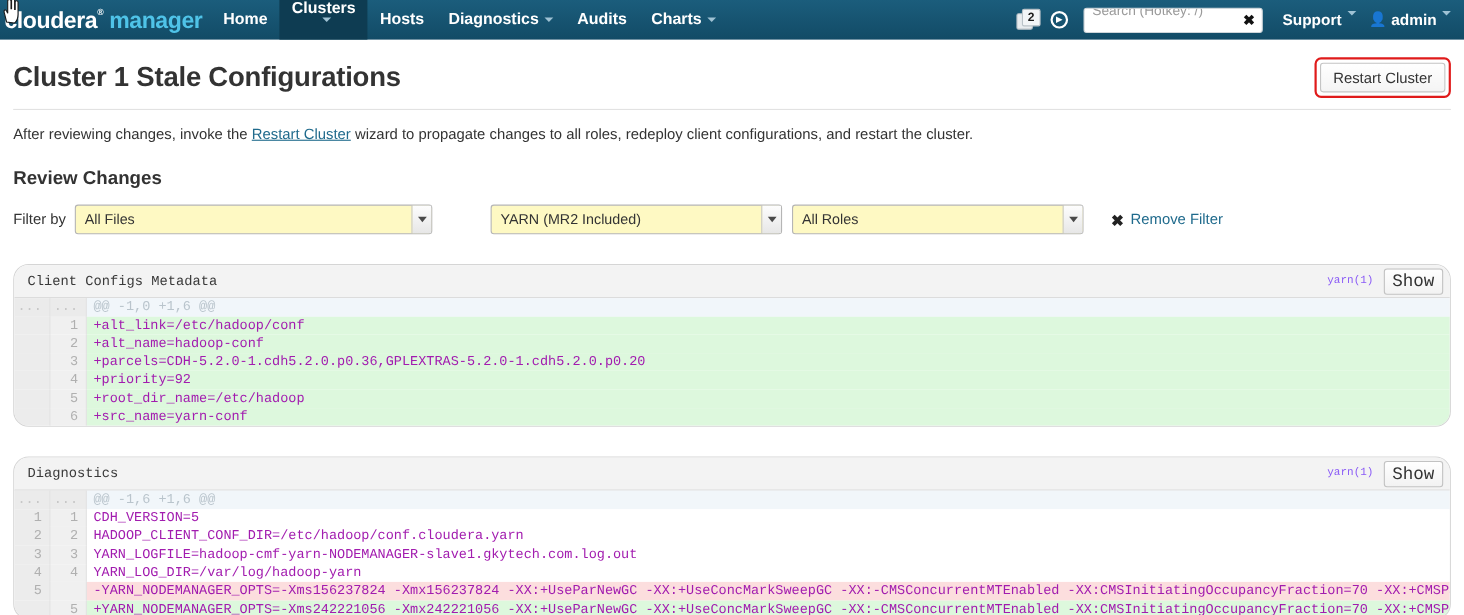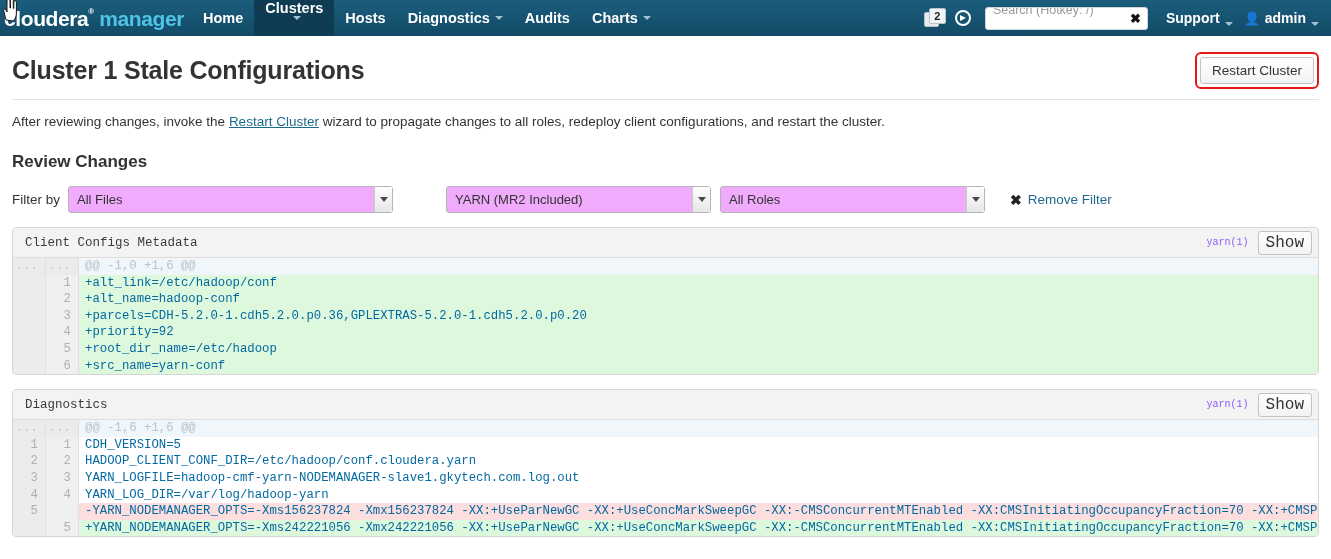--- a/index.html
+++ b/index.html
@@ -125,21 +125,21 @@
   }
   .search-box input::placeholder { color: #9a9a9a; }
   .search-clear {
     position: absolute; right: 6px; top: 50%;
     transform: translateY(-50%);
     font-size: 13px; font-weight: bold; color: #111;
     cursor: pointer; line-height: 1;
   }
   .nav-right-link {
     color: #ffffff; font-size: 14px; font-weight: bold;
-    display: flex; align-items: flex-end;
+    display: flex; align-items: flex-start;
     padding: 0 6px; cursor: pointer;
   }
   .user-glyph {
     display: inline-block;
     margin-right: 4px;
     font-size: 13px;
   }
 
   
   .page { padding: 0 12px; }
@@ -201,21 +201,21 @@
     gap: 0;
   }
   .filter-label {
     font-size: 13.5px;
     color: #333;
     margin-right: 8px;
   }
   .sel {
     position: relative;
     height: 27px;
-    background: #f0abfc;
+    background: #fef9c3;
     border: 1px solid #b5b5b5;
     border-radius: 3px;
     display: flex; align-items: center;
     margin-right: 9px;
     cursor: pointer;
   }
   .sel .sel-val {
     padding: 0 26px 0 8px;
     font-size: 13px;
     color: #333;
@@ -252,22 +252,22 @@
   }
   .remove-filter .lbl {
     color: #1f6a8c;
     font-size: 13.5px;
     text-decoration: none;
   }
 
   
   .panel {
     border: 1px solid #d5d5d5;
-    border-radius: 4px;
-    margin-top: 14px;
+    border-radius: 14px;
+    margin-top: 27px;
     background: #ffffff;
     overflow: hidden;
   }
   .panel-head {
     height: 30px;
     background: #f3f3f3;
     display: flex;
     align-items: center;
     padding: 0 6px 0 12px;
     border-bottom: 1px solid #dcdcdc;
@@ -316,21 +316,21 @@
     color: #b0b0b0;
     background: #ececec;
     border-right: 1px solid #e0e0e0;
     user-select: none;
   }
   .gut.g2 { background: #f0f0f0; }
   .code {
     flex: 1;
     padding-left: 6px;
     overflow: hidden;
-    color: #0369a1;
+    color: #a21caf;
   }
   .row-hunk .gut, .row-hunk .gut.g2 { background: #ebebeb; color: #c7c7c7; }
   .row-hunk .code { background: #f1f6fa; color: #b9c4cc; }
   .row-add .code { background: #ddf8dd; }
   .row-del .code { background: #fcdede; }
   .row-ctx .code { background: #ffffff; }
 </style>
 </head>
 <body>
 

